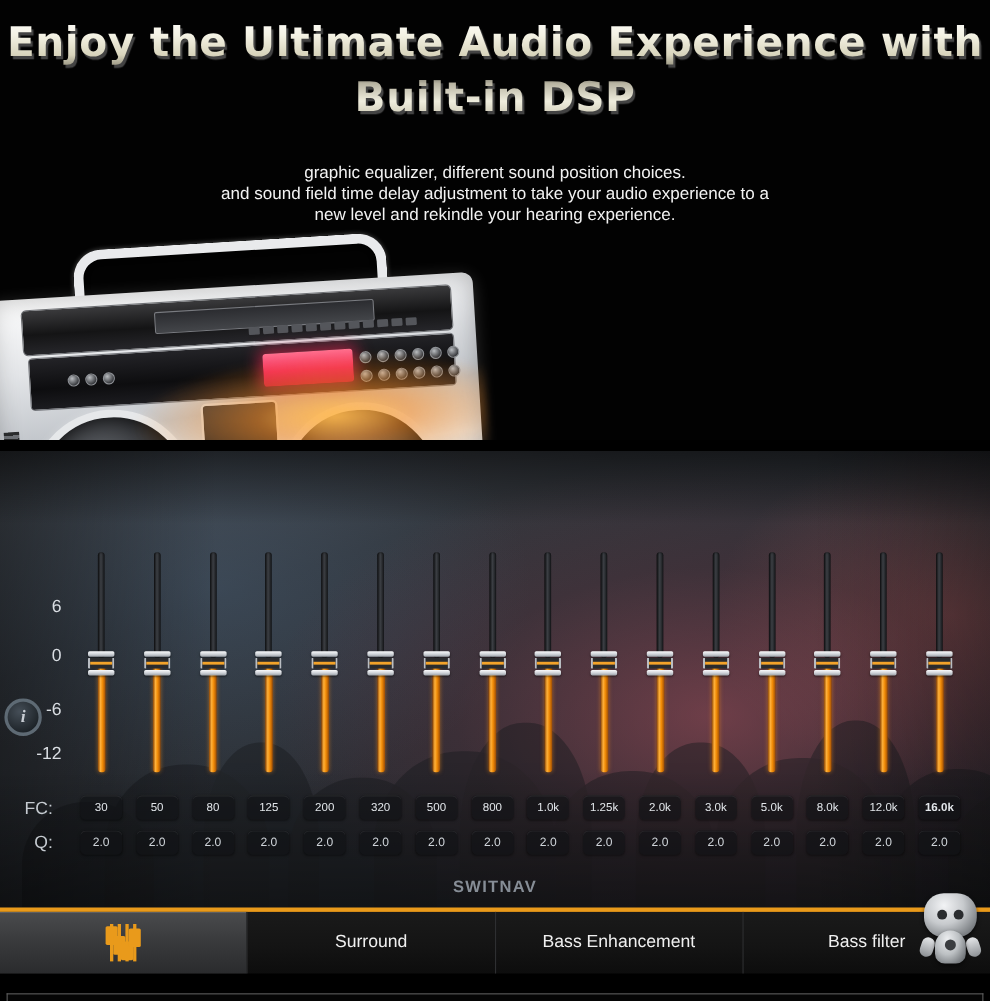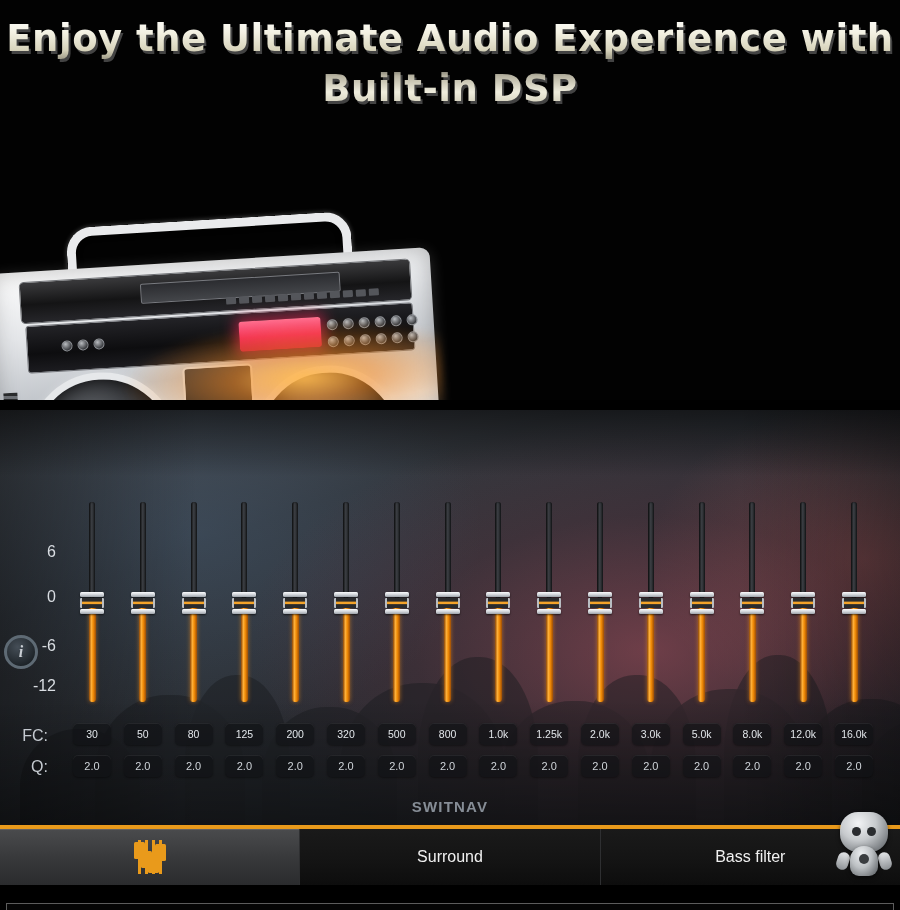--- a/index.html
+++ b/index.html
@@ -447,20 +447,23 @@
 </style>
 </head>
 <body>
 
 <div id="app">
 
   <div id="promo">
 
     <div id="promo-title">Enjoy the Ultimate Audio
 Experience with Built-in DSP</div>
+    <div id="promo-sub">graphic equalizer, different sound position choices.
+and sound field time delay adjustment to take your audio experience to a
+new level and rekindle your hearing experience.</div>
 
     <div id="boombox">
       <div class="bb-handle"></div>
       <div class="bb-body">
         <div class="bb-vent"></div>
         <div class="bb-toppanel">
           <div class="bb-tuner"></div>
           <div class="bb-tickrow">
             <i></i>
               <i></i>
@@ -718,40 +721,43 @@
         <div class="chip" style="left: 581px; top: 313px;">2.0k</div>
         <div class="chip q" style="left: 581px; top: 345px;">2.0</div>
         <div class="chip" style="left: 631.8px; top: 313px;">3.0k</div>
         <div class="chip q" style="left: 631.8px; top: 345px;">2.0</div>
         <div class="chip" style="left: 682.6px; top: 313px;">5.0k</div>
         <div class="chip q" style="left: 682.6px; top: 345px;">2.0</div>
         <div class="chip" style="left: 733.4px; top: 313px;">8.0k</div>
         <div class="chip q" style="left: 733.4px; top: 345px;">2.0</div>
         <div class="chip" style="left: 784.2px; top: 313px;">12.0k</div>
         <div class="chip q" style="left: 784.2px; top: 345px;">2.0</div>
-        <div class="chip" style="left: 835px; top: 313px;">16.0k</div>
+        <div class="chip" style="left: 835px; top: 313px; font-weight: bold;">16.0k</div>
         <div class="chip q" style="left: 835px; top: 345px;">2.0</div>
       </div>
 
     <div id="watermark">SWITNAV</div>
   </div>
 
   <div id="tabbar">
       <div class="tab active">
         <div class="eq-tab-icon">
           <i></i>
           <i></i>
           <i></i>
           <i></i>
         </div>
       </div>
       <div class="tab">
         <span>Surround</span>
       </div>
       <div class="tab">
+        <span>Bass Enhancement</span>
+      </div>
+      <div class="tab">
         <span>Bass filter</span>
       </div>
     </div>
 
   <div id="robot">
     <span class="arm l"></span>
     <span class="arm r"></span>
     <span class="head"></span>
     <span class="body"></span>
   </div>

